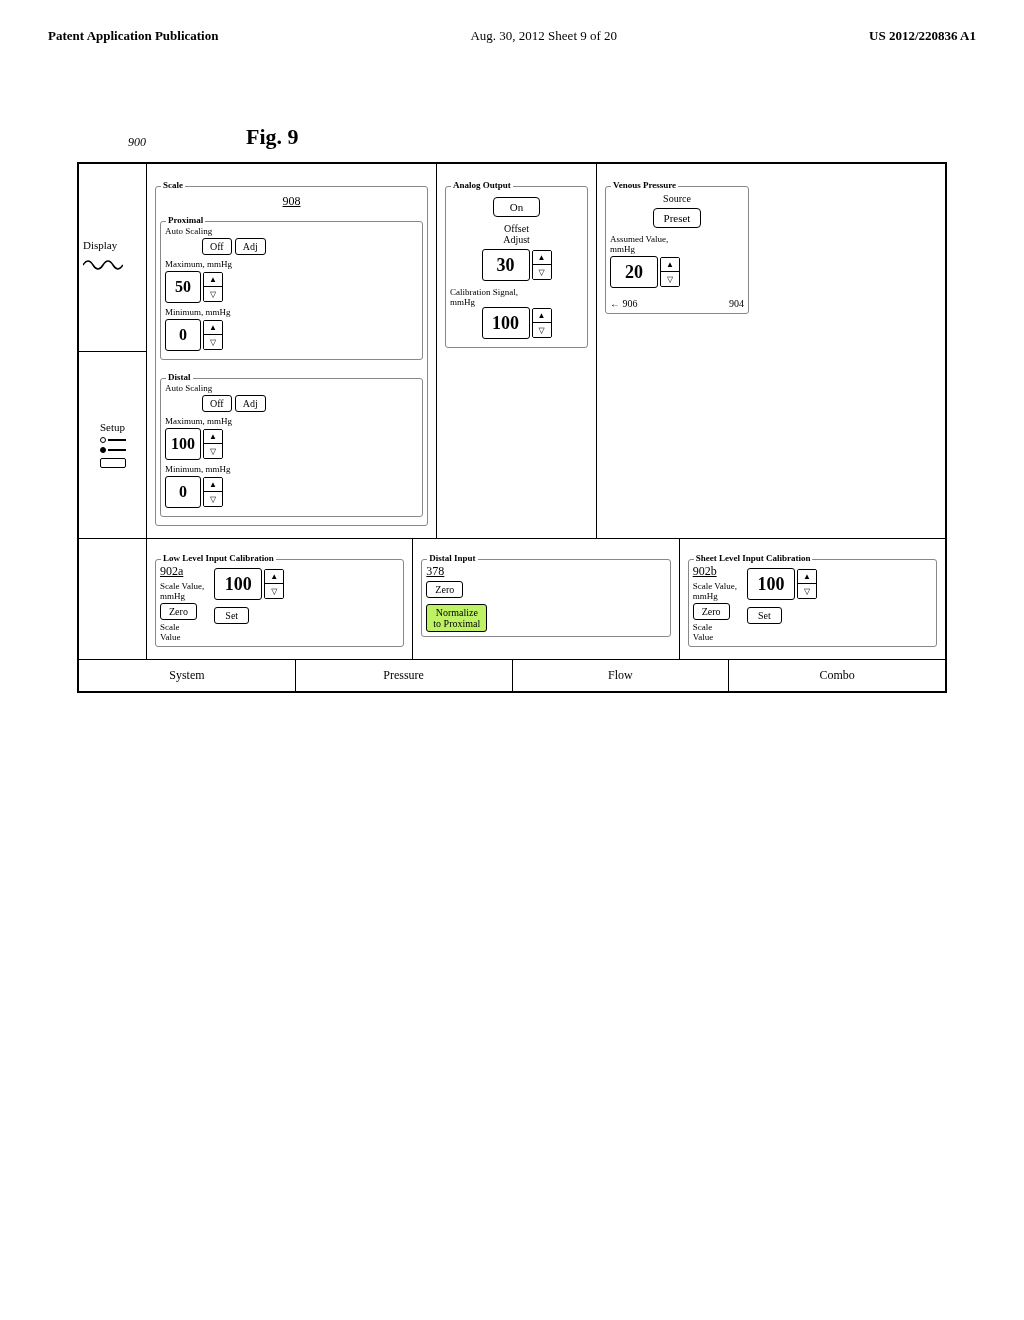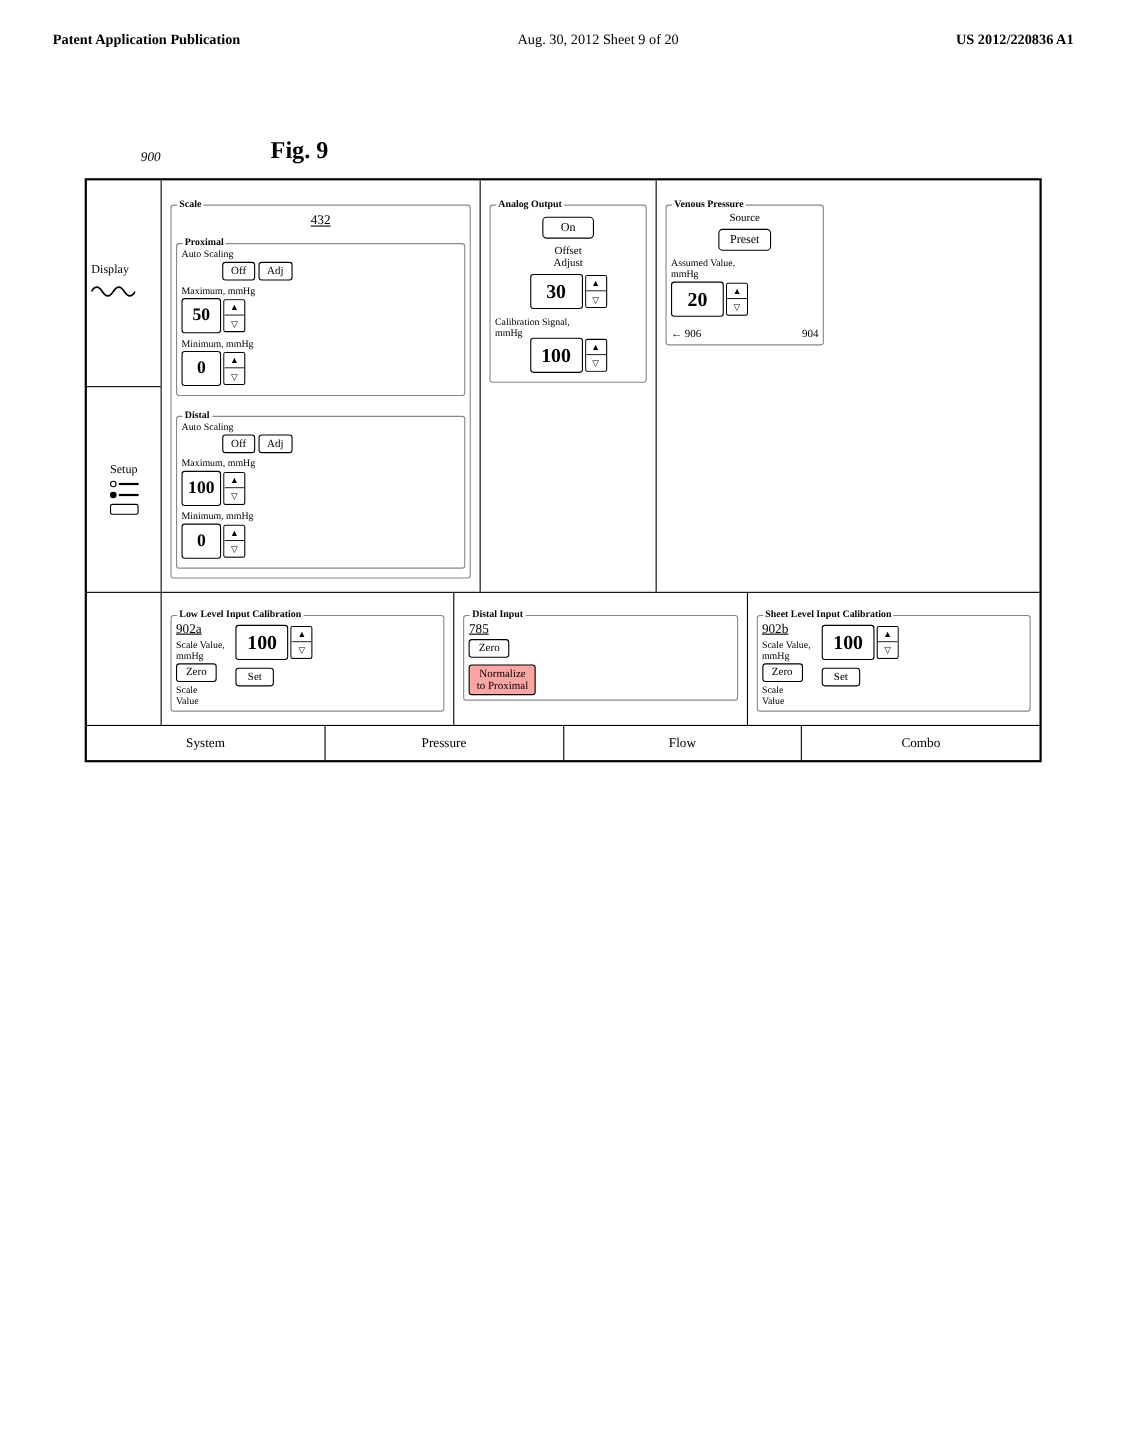--- a/index.html
+++ b/index.html
@@ -230,21 +230,21 @@
       background: #fff;
       cursor: pointer;
       margin-top: 3px;
       font-family: 'Times New Roman', Times, serif;
     }
     .normalize-btn {
       border: 1px solid #000;
       border-radius: 3px;
       padding: 2px 6px;
       font-size: 10px;
-      background: #fca5a5;
+      background: #bef264;
       cursor: pointer;
       text-align: center;
       margin-top: 3px;
       font-family: 'Times New Roman', Times, serif;
     }
 
     
     .tab-bar {
       display: flex;
       border-top: 1px solid #000;
@@ -368,21 +368,21 @@
           </div>
         </div>
 
         <div class="content-sections">
 
           <div class="scale-section">
             <div class="inline-group" style="margin-top:14px;">
               <span class="inline-group-label">Scale</span>
 
               <div style="text-align:center;margin-bottom:2px;">
-                <span class="underline fs12">432</span>
+                <span class="underline fs12">908</span>
               </div>
               <div class="proximal-distal">
 
                 <div class="inline-group" style="flex:1;margin-top:10px;">
                   <span class="inline-group-label">Proximal</span>
                   <div class="fs9 mb2">Auto Scaling</div>
                   <div class="btn-row">
                     <button class="small-btn">Off</button>
                     <button class="small-btn">Adj</button>
                   </div>
@@ -508,21 +508,21 @@
                   </div>
                   <button class="set-btn">Set</button>
                 </div>
               </div>
             </div>
           </div>
 
           <div class="bottom-section">
             <div class="inline-group" style="margin-top:12px;">
               <span class="inline-group-label">Distal Input</span>
-              <div class="underline fs12 mb2">785</div>
+              <div class="underline fs12 mb2">378</div>
               <button class="zero-btn">Zero</button>
               <button class="normalize-btn mt4">Normalize<br>to Proximal</button>
             </div>
           </div>
 
           <div class="bottom-section" style="border-right:none;">
             <div class="inline-group" style="margin-top:12px;">
               <span class="inline-group-label">Sheet Level Input Calibration</span>
               <div style="display:flex;align-items:flex-start;gap:10px;">
                 <div>

